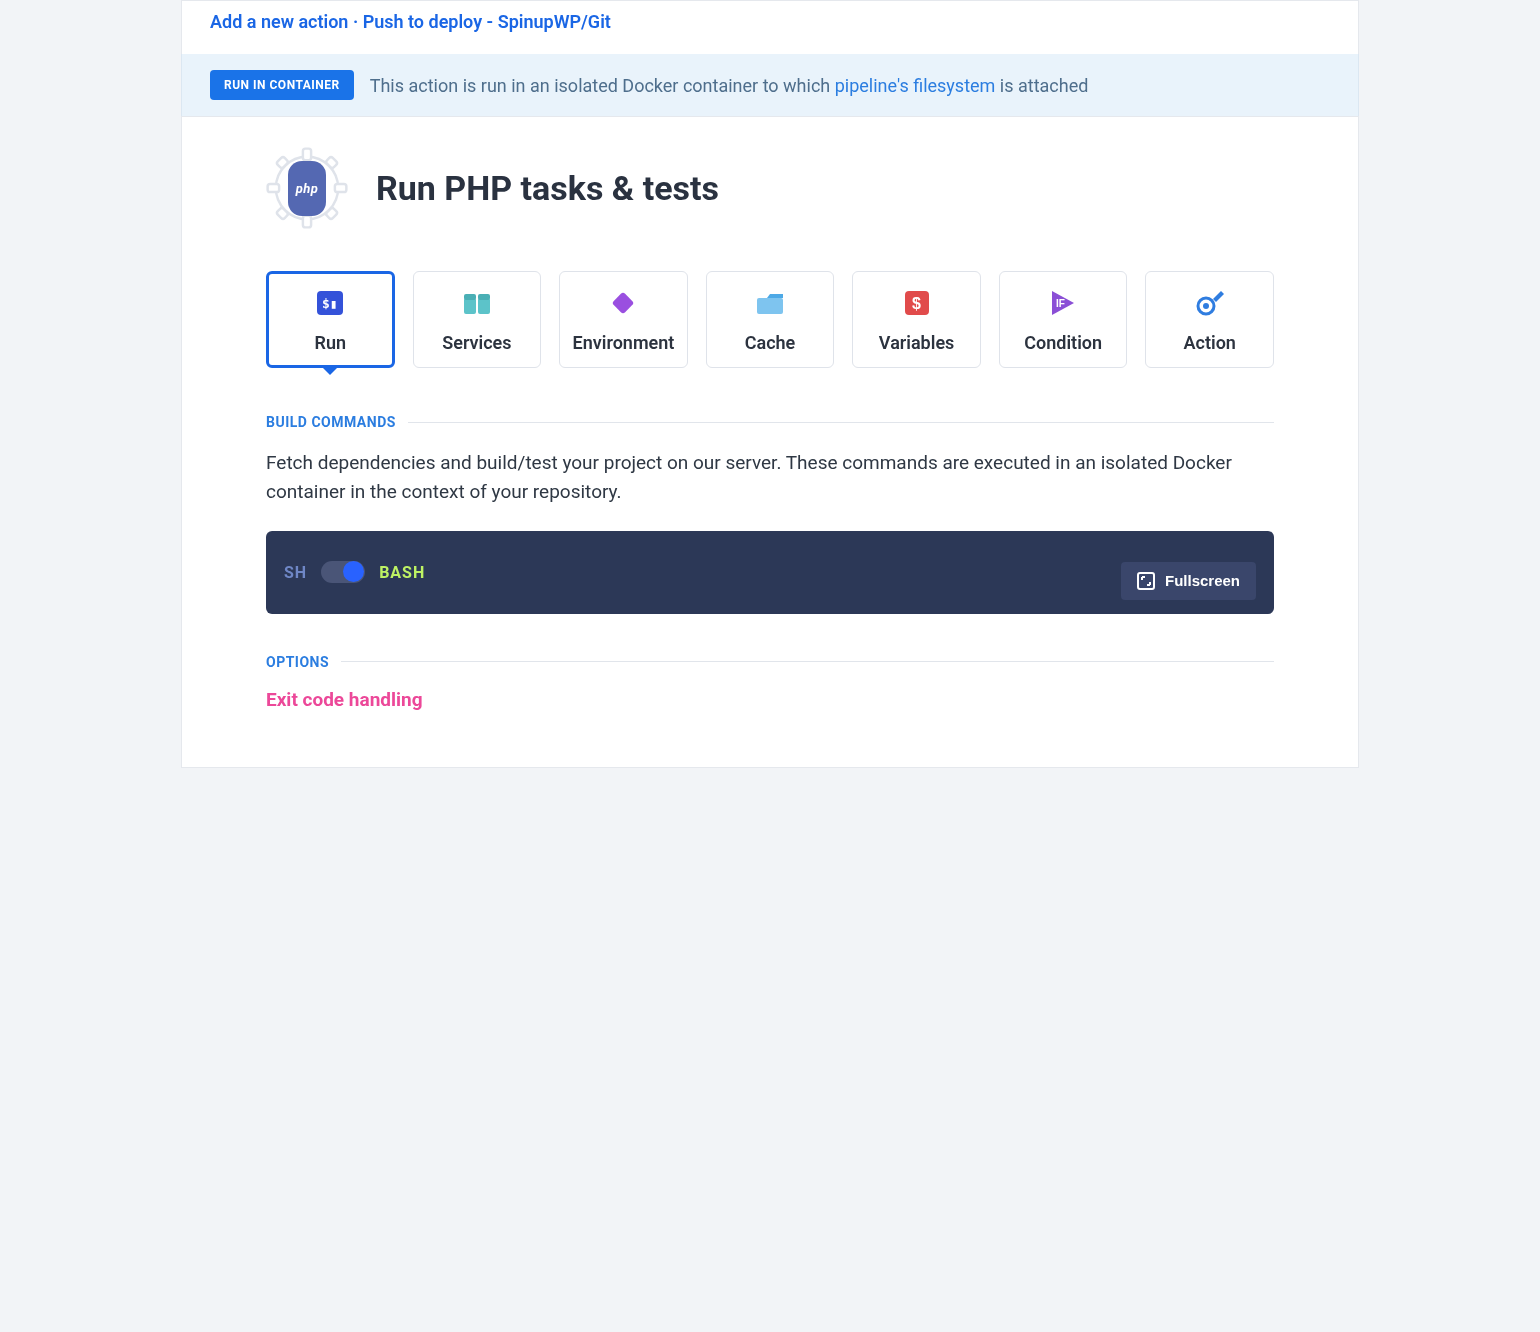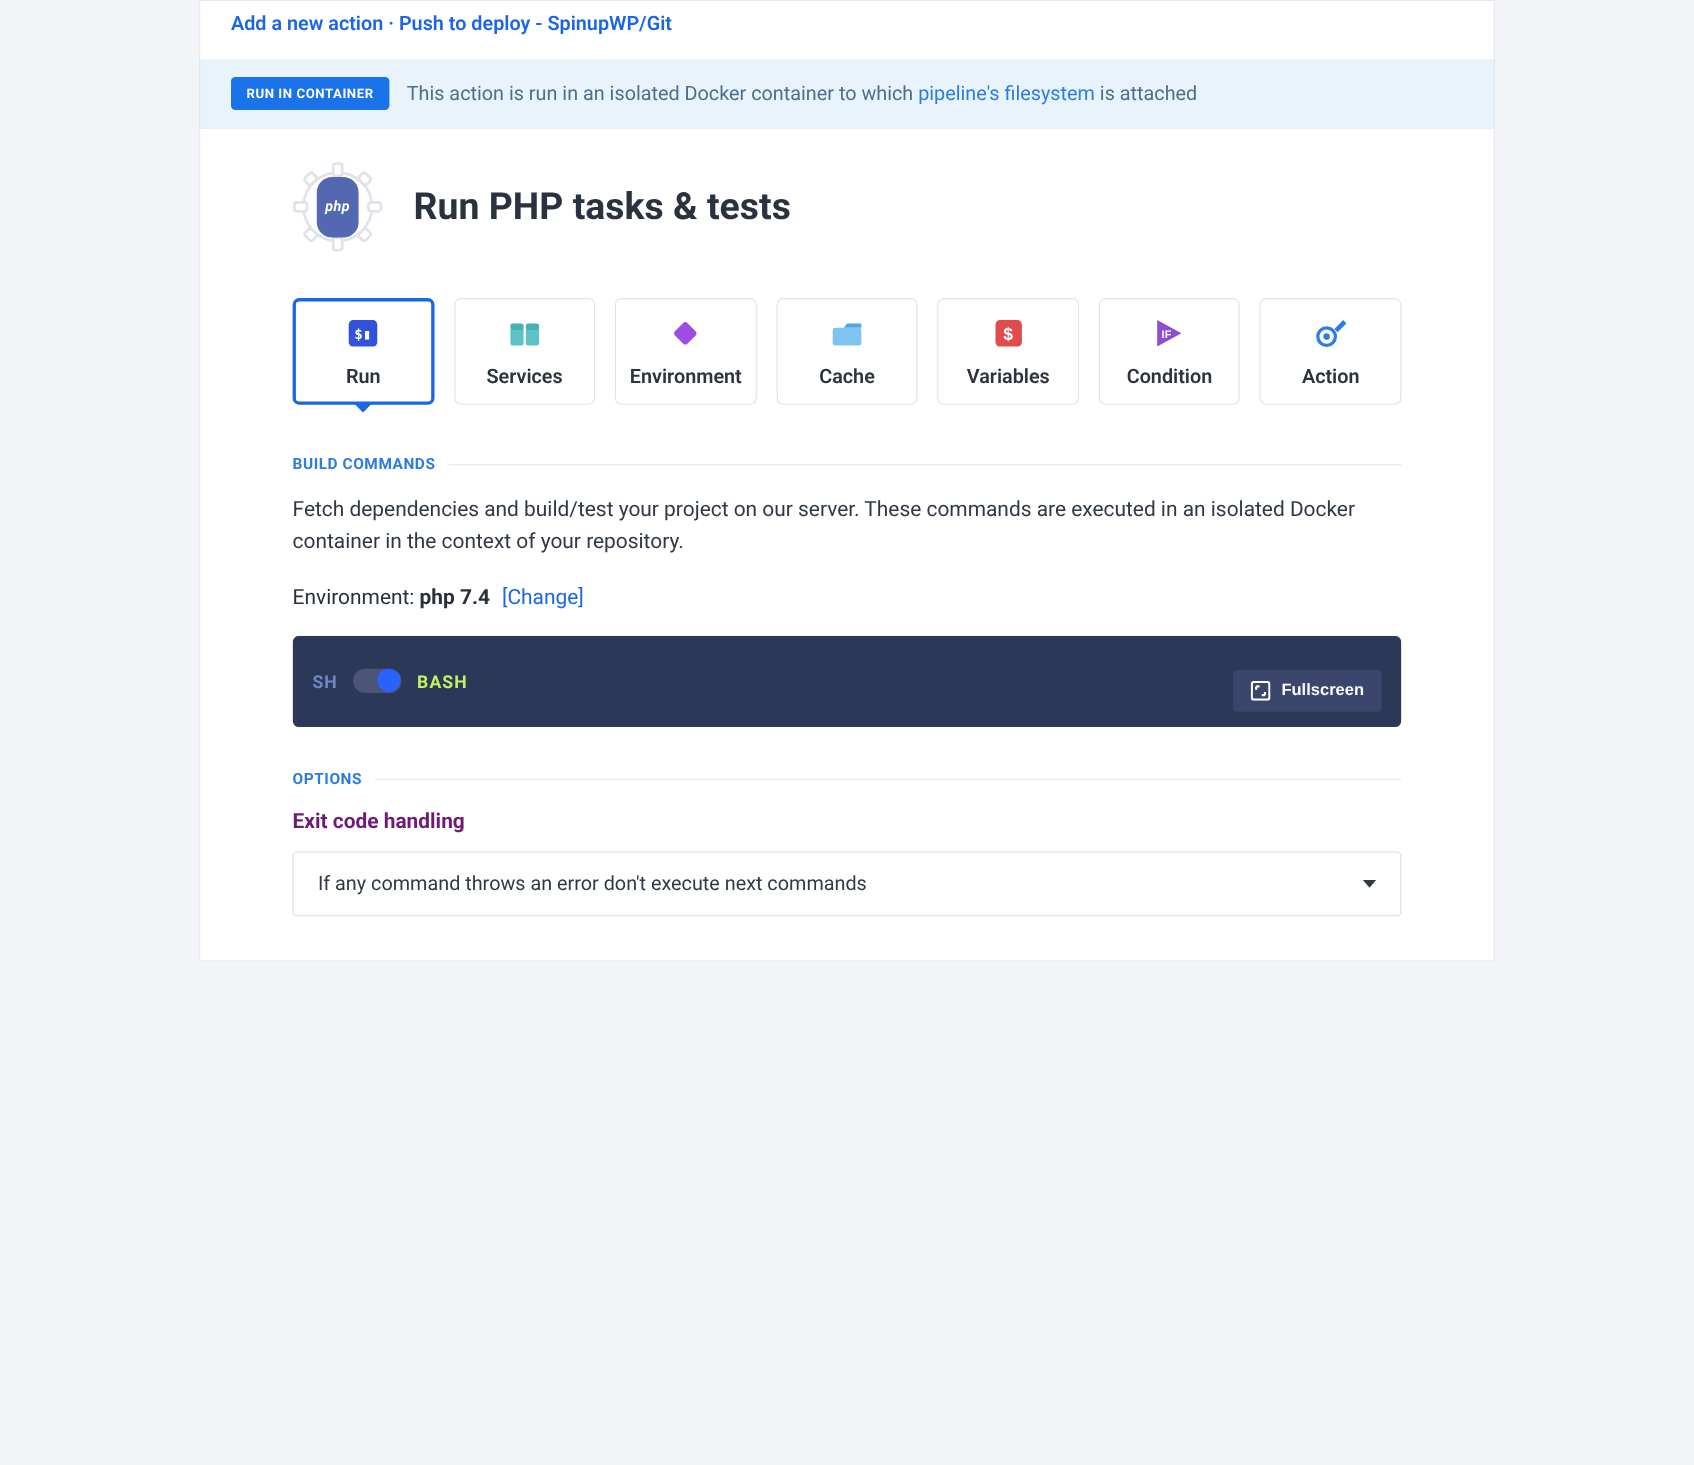--- a/index.html
+++ b/index.html
@@ -160,21 +160,21 @@
     color:#cfd6e6;
     font-family: "SFMono-Regular", Consolas, "Liberation Mono", Menlo, monospace;
     font-size: 16px;
     padding: 22px 20px 60px 20px;
     line-height: 1.55;
     letter-spacing: .5px;
     white-space: pre;
   }
   .code-comment { color:#5c7bbf; font-style:italic; }
   .options-label { margin-top: 8px; }
-  .opt-heading { font-size:19px; font-weight:700; margin-bottom:16px; color:#701a75; }
+  .opt-heading { font-size:19px; font-weight:700; margin-bottom:16px; color:#ec4899; }
   .select-wrap {
     border:1px solid #d8dde5; border-radius:4px;
     padding: 18px 22px;
     display:flex; align-items:center; justify-content:space-between;
     font-size:18px; color:#30394a; cursor:pointer;
     background:#fff;
   }
   .chevron-down {
     width:0;height:0;
     border-left:6px solid transparent;
@@ -289,24 +289,20 @@
         <span class="tab-label">Action</span>
       </div>
     </div>
 
     <div class="section-label">
       <span>BUILD COMMANDS</span>
     </div>
 
     <p class="help-text">Fetch dependencies and build/test your project on our server. These commands are executed in an isolated Docker container in the context of your repository.</p>
 
-    <p class="env-line">
-      <span>Environment: </span><strong>php 7.4</strong>
-      <a href="#" class="change-link">[Change]</a>
-    </p>
 
     <div class="editor">
       <div class="editor-top">
         <span class="sh-label">SH</span>
         <div class="switch"></div>
         <span class="bash-label">BASH</span>
         <div class="spacer"></div>
         <button class="fullscreen-btn">
           <svg width="18" height="18" viewBox="0 0 18 18">
               <rect x="1" y="1" width="16" height="16" rx="2" fill="none" stroke="#fff" stroke-width="2"></rect>
@@ -316,19 +312,15 @@
         </button>
       </div>
     </div>
 
     <div class="section-label options-label">
       <span>OPTIONS</span>
     </div>
 
     <div class="opt-heading">Exit code handling</div>
 
-    <div class="select-wrap">
-      <span>If any command throws an error don't execute next commands</span>
-      <span class="chevron-down"></span>
-    </div>
 
   </div>
 </div>
 
 </body></html>

